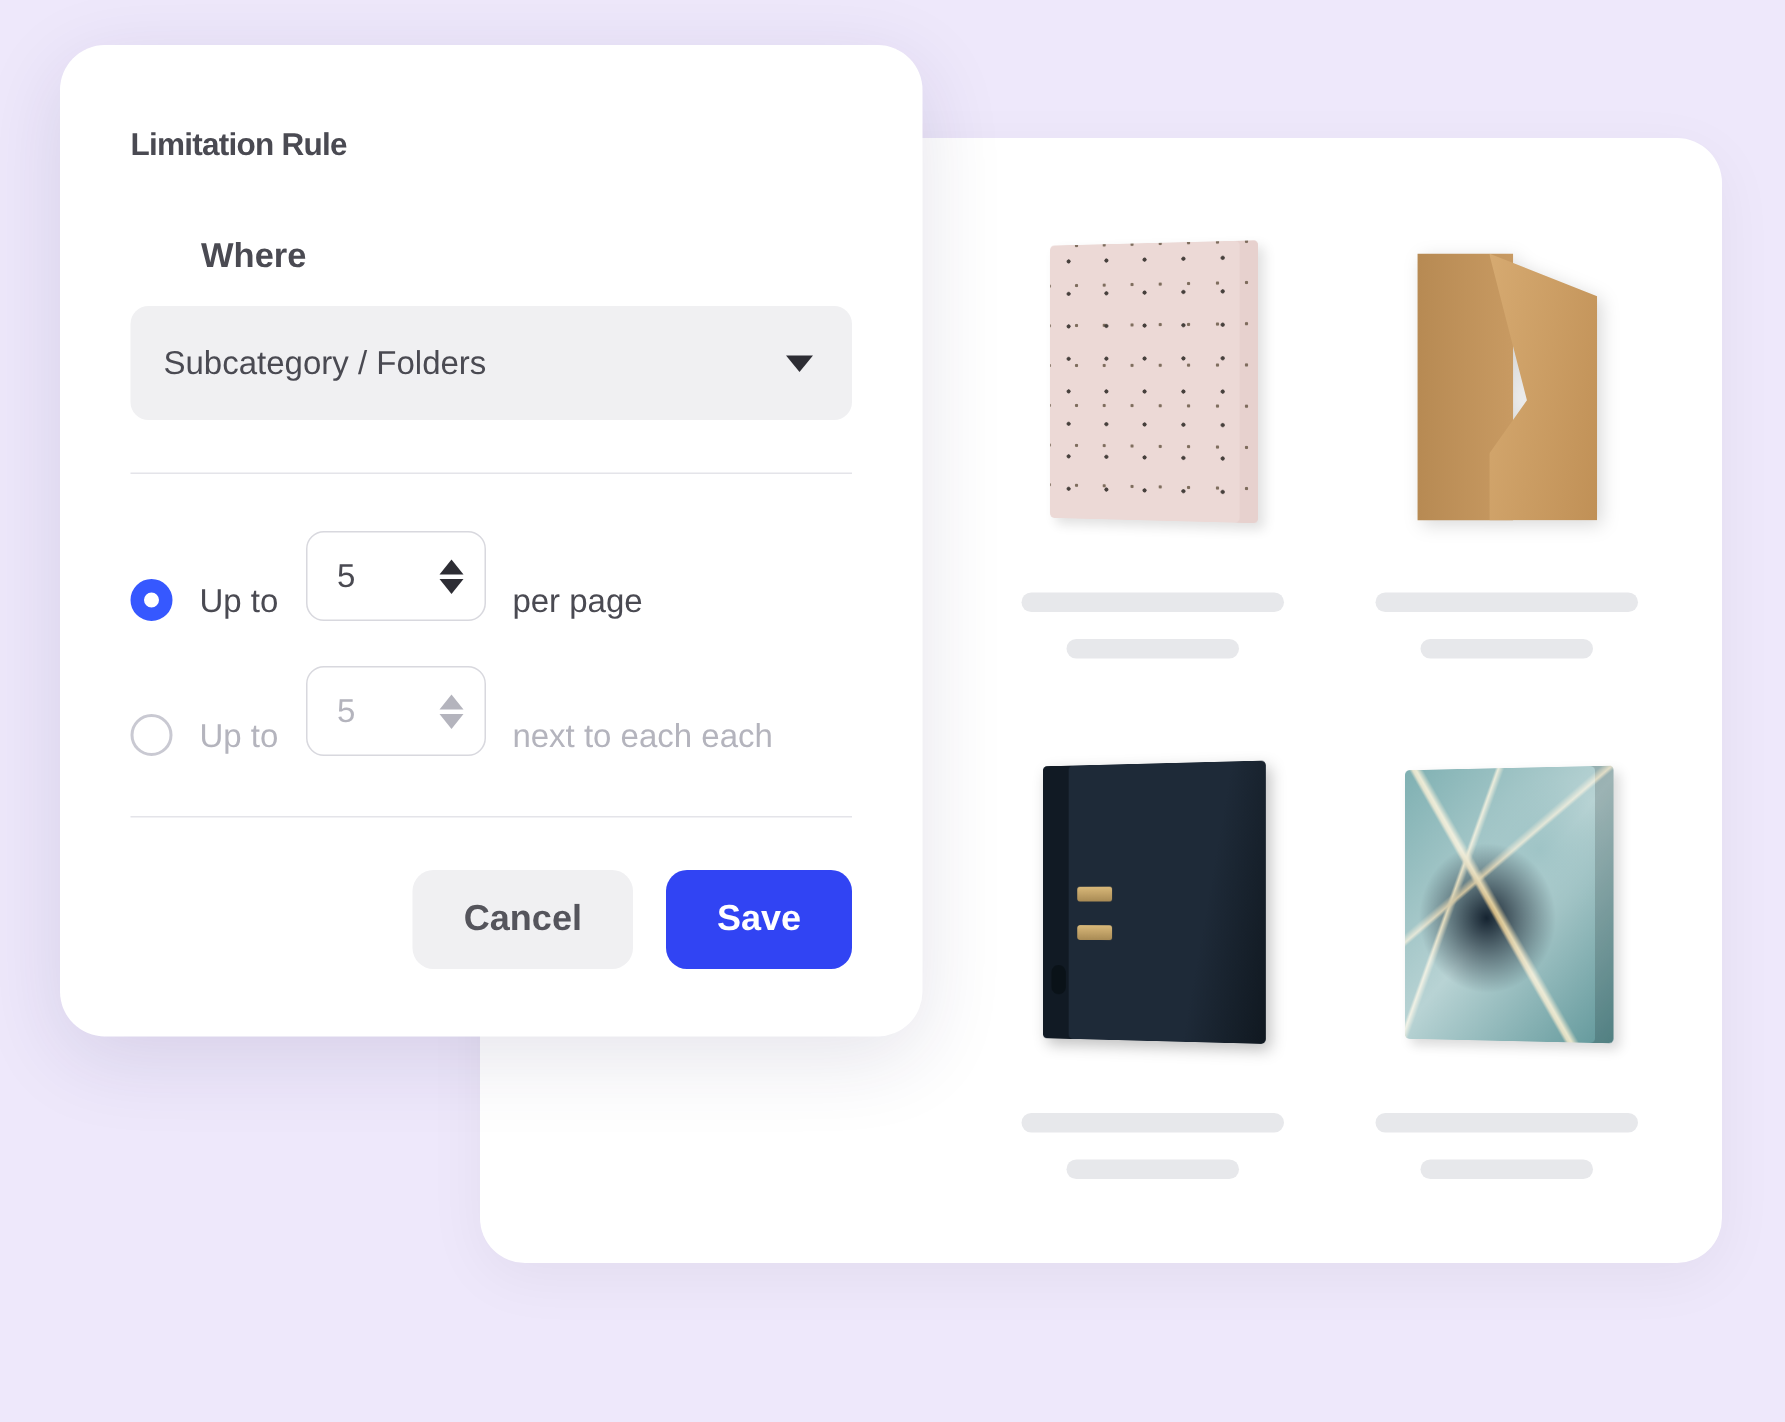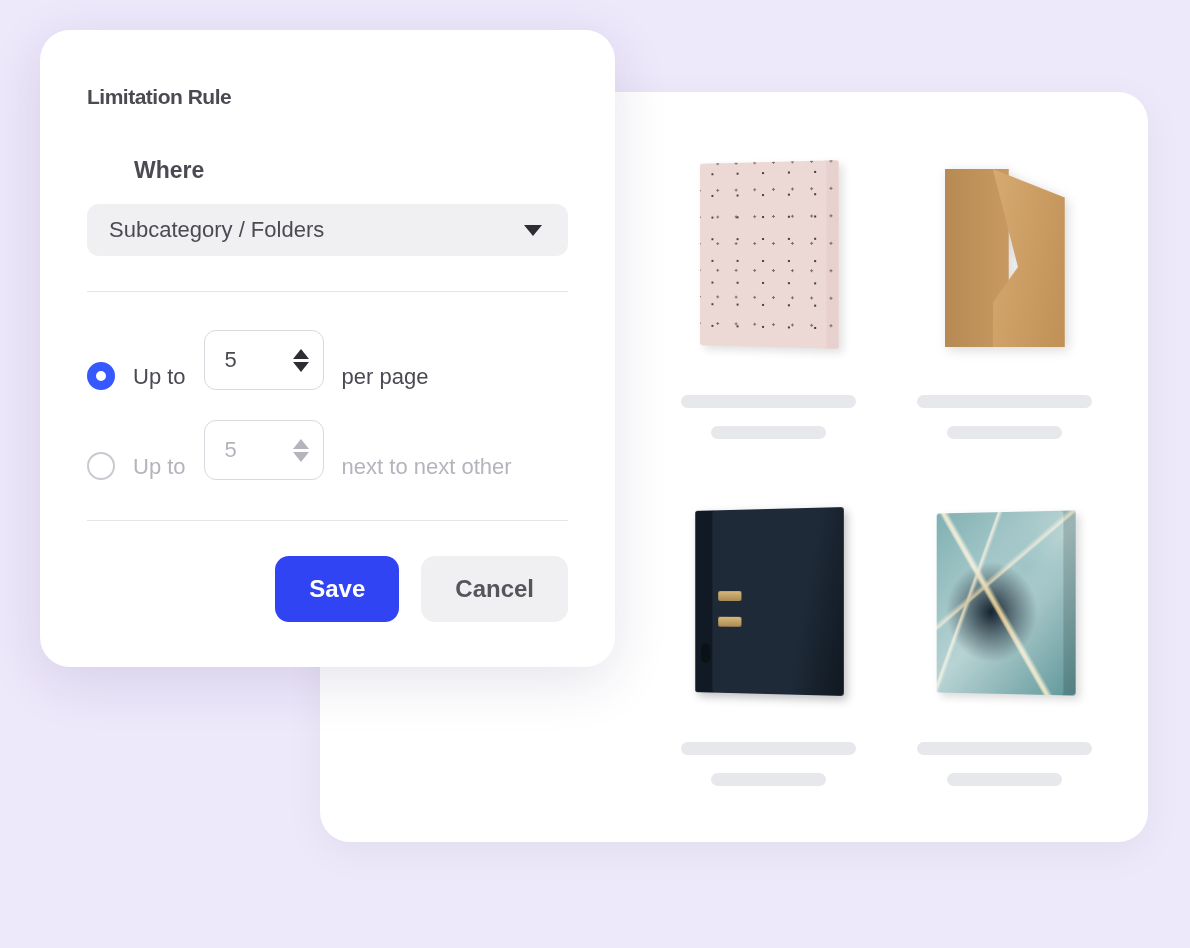--- a/index.html
+++ b/index.html
@@ -135,21 +135,21 @@
     .section-label {
       font-size: 23px;
       font-weight: 600;
       color: #4a4a52;
       margin-bottom: 20px;
       margin-left: 47px;
     }
     .select {
       background: #f0f0f2;
       border-radius: 12px;
-      height: 52px;
+      height: 76px;
       display: flex; align-items: center; justify-content: space-between;
       padding: 0 26px 0 22px;
       font-size: 22px;
       color: #4a4a52;
       cursor: pointer;
       margin-bottom: 35px;
     }
     .caret-down {
       width:0; height:0;
       border-left:9px solid transparent;
@@ -273,20 +273,20 @@
   <div class="limit-row inactive">
     <span class="radio"></span>
     <span>Up to</span>
     <span class="stepper inactive">
       <span>5</span>
       <span class="stepper-arrows">
         <span class="tri-up"></span>
           <span class="tri-down"></span>
       </span>
     </span>
-    <span>next to next other</span>
+    <span>next to each each</span>
   </div>
 
   <div class="actions">
+    <button class="btn btn-cancel">Cancel</button>
     <button class="btn btn-save">Save</button>
-    <button class="btn btn-cancel">Cancel</button>
   </div>
 </div>
 
 </body></html>

